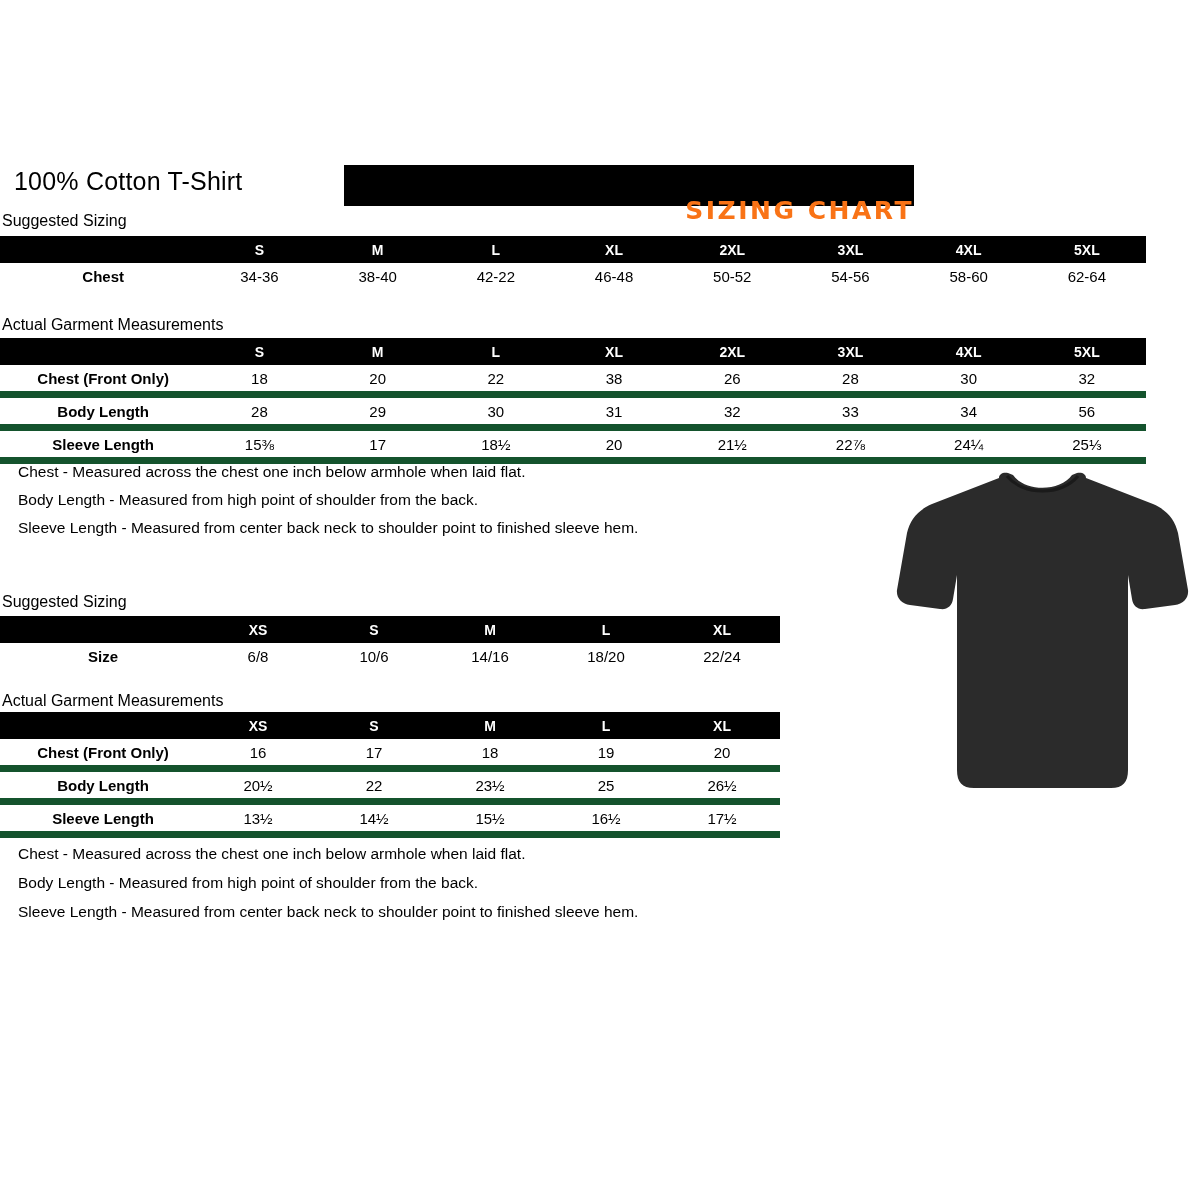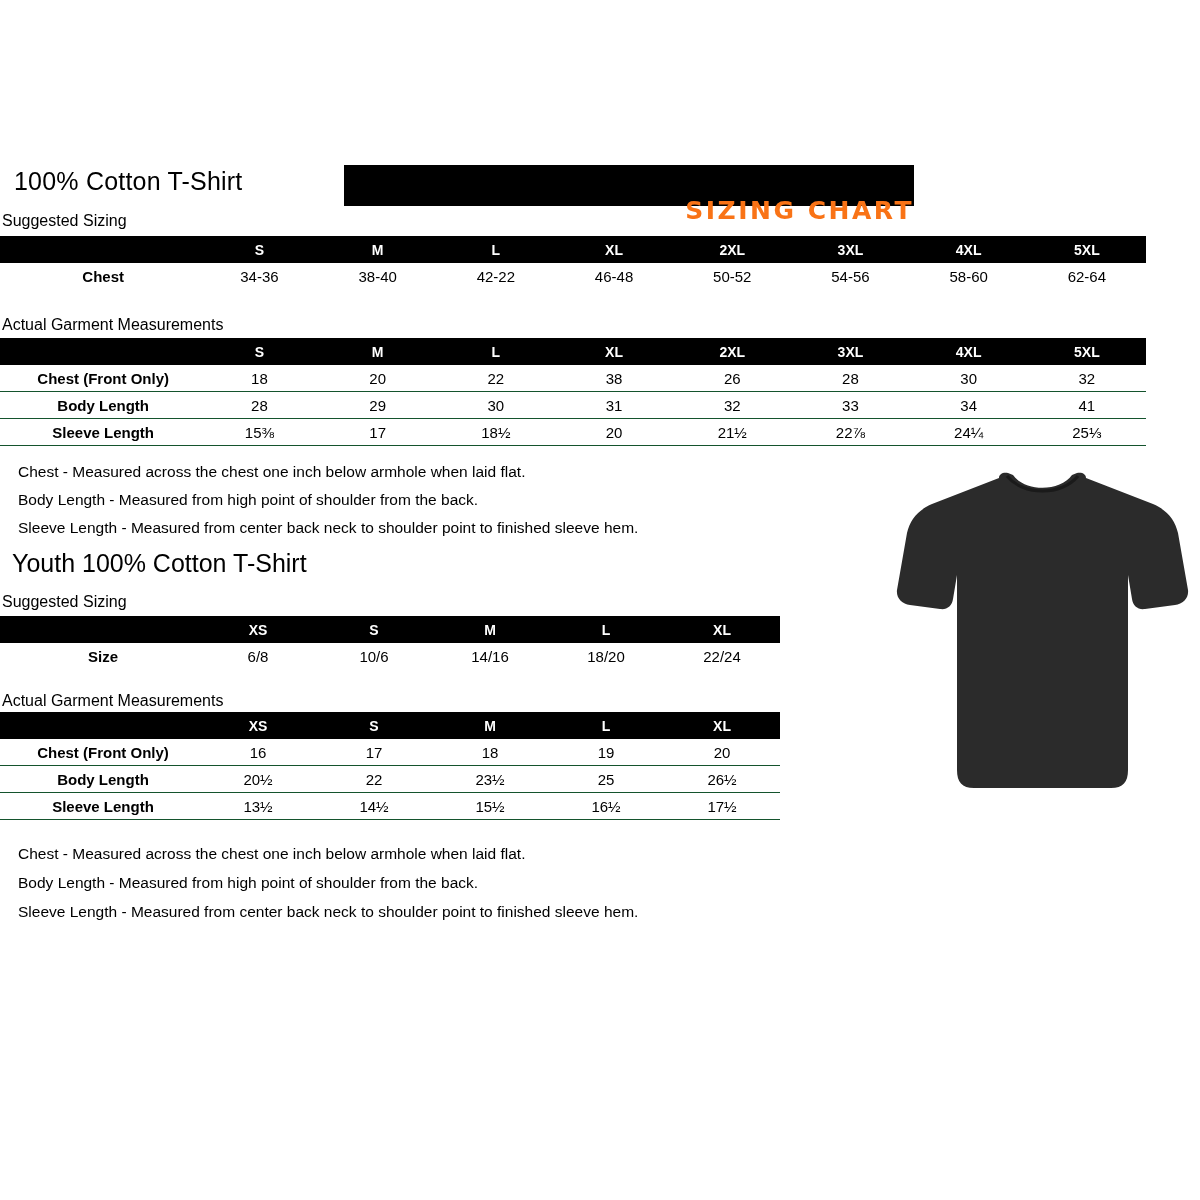--- a/index.html
+++ b/index.html
@@ -91,21 +91,21 @@
     height: 27px;
   }
   .tbl thead td.rowlabel {
     background: #000000;
     text-align: left;
     padding-left: 6px;
   }
   .tbl tbody td {
     text-align: center;
     font-size: 15px;
-    border-bottom: 1px solid #14532d;
+    border-bottom: 7px solid #14532d;
   }
   .tbl tbody td.rowlabel {
     text-align: center;
     padding-left: 6px;
     font-weight: bold;
     font-size: 15px;
   }
 
   
   #adult-suggested {
@@ -260,41 +260,40 @@
       </tr>
       <tr>
         <td class="rowlabel">Body Length</td>
         <td>28</td>
         <td>29</td>
         <td>30</td>
         <td>31</td>
         <td>32</td>
         <td>33</td>
         <td>34</td>
-        <td>41</td>
+        <td>56</td>
       </tr>
       <tr>
         <td class="rowlabel">Sleeve Length</td>
         <td>15⅜</td>
         <td>17</td>
         <td>18½</td>
         <td>20</td>
         <td>21½</td>
         <td>22⅞</td>
         <td>24¼</td>
         <td>25⅓</td>
       </tr>
     </tbody>
   </table>
 
   <div class="note" style="left:18px; top:463px;">Chest - Measured across the chest one inch below armhole when laid flat.</div>
   <div class="note" style="left:18px; top:491px;">Body Length - Measured from high point of shoulder from the back.</div>
   <div class="note" style="left:18px; top:519px;">Sleeve Length - Measured from center back neck to shoulder point to finished sleeve hem.</div>
 
-  <div class="youth-title">Youth 100% Cotton T-Shirt</div>
 
   <div class="label-line" style="left:2px; top:593px;">Suggested Sizing</div>
 
   <table class="tbl" id="youth-suggested">
     <colgroup>
       <col style="width:200px">
       <col style="width:116px">
         <col style="width:116px">
         <col style="width:116px">
         <col style="width:116px">

